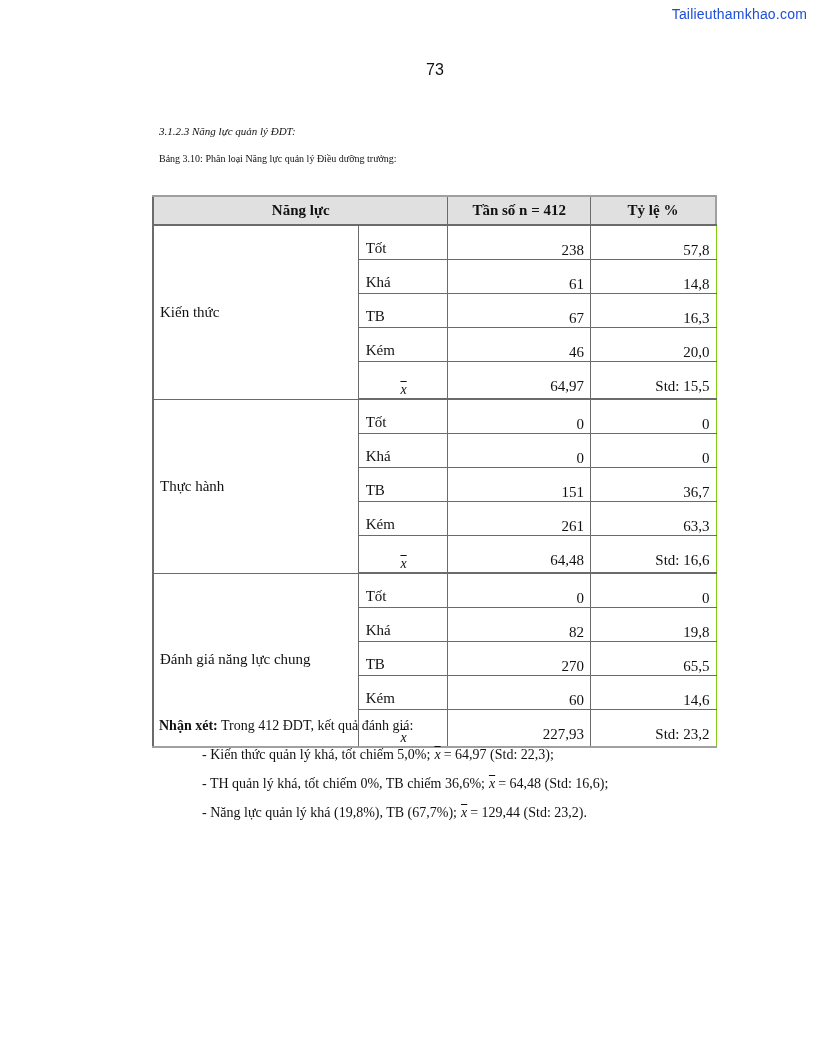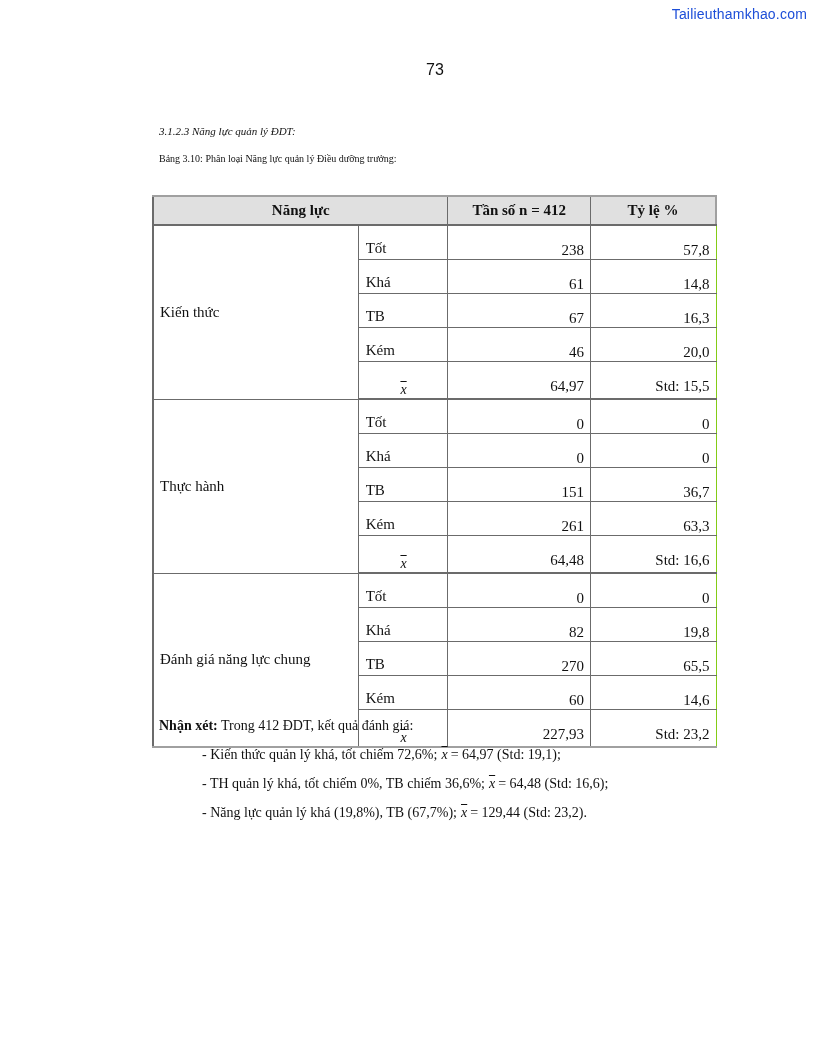--- a/index.html
+++ b/index.html
@@ -230,21 +230,21 @@
       <td class="num pct">Std: 23,2</td>
     </tr>
   </tbody>
 </table>
 
 <div class="comments">
   <div class="lead">
     <b>Nhận xét:</b><span> Trong 412 ĐDT, kết quả đánh giá:</span>
   </div>
   <div class="bullet">
-    <span>- Kiến thức quản lý khá, tốt chiếm 72,6%;</span><span class="xbar-inline">x</span><span>= 64,97 (Std: 19,1);</span>
+    <span>- Kiến thức quản lý khá, tốt chiếm 5,0%;</span><span class="xbar-inline">x</span><span>= 64,97 (Std: 22,3);</span>
   </div>
   <div class="bullet">
     <span>- TH quản lý khá, tốt chiếm 0%, TB chiếm 36,6%;</span><span class="xbar-inline">x</span><span>= 64,48 (Std: 16,6);</span>
   </div>
   <div class="bullet">
     <span>- Năng lực quản lý khá (19,8%), TB (67,7%);</span><span class="xbar-inline">x</span><span>= 129,44 (Std: 23,2).</span>
   </div>
 </div>
 
 </body></html>

